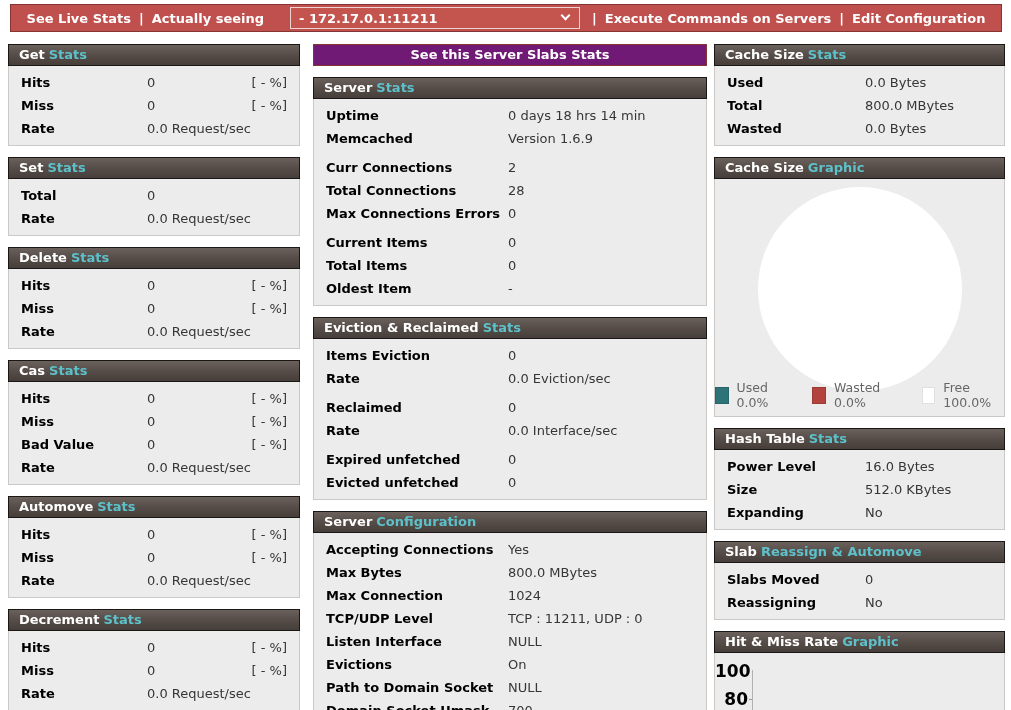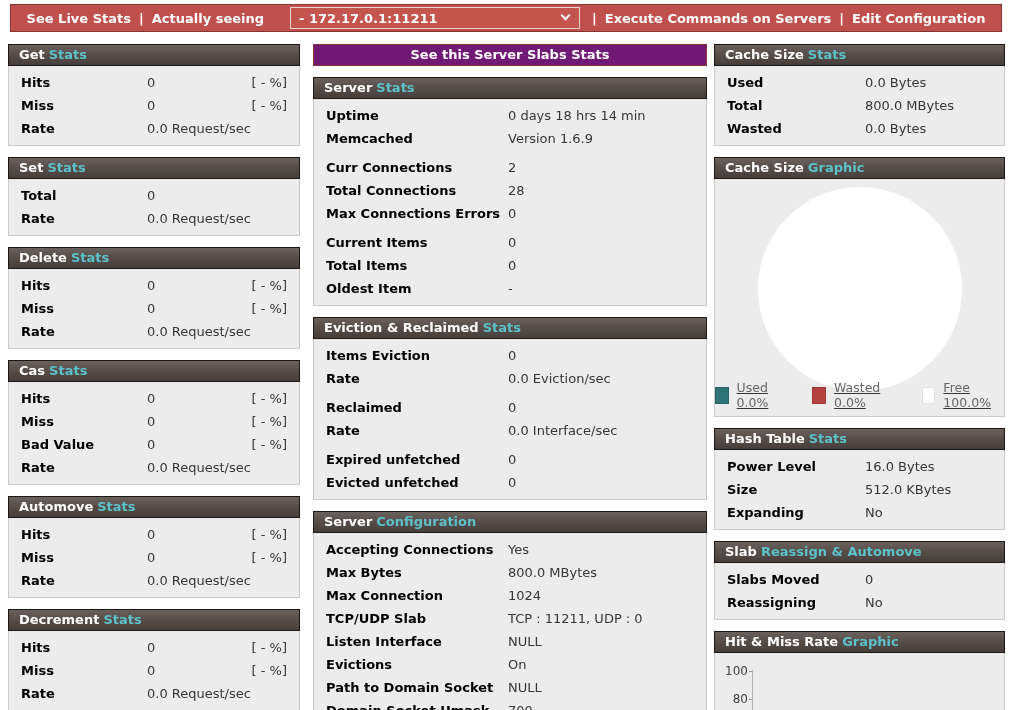--- a/index.html
+++ b/index.html
@@ -91,34 +91,34 @@
   .pie-body { height: 238px; padding: 0; position: relative; }
   .pie-circle {
     position: absolute; left: 50%; top: 8px;
     transform: translateX(-50%);
     width: 204px; height: 204px;
     border-radius: 50%;
     background: #ffffff;
   }
   .pie-legend {
     position: absolute; left: 0; right: 0; bottom: 6px;
-    display: flex; justify-content: center; gap: 24px; text-decoration: underline;
+    display: flex; justify-content: center; gap: 24px;
   }
   .legend-item { display: flex; align-items: center; gap: 8px; }
   .legend-swatch { width: 17px; height: 17px; border: 1px solid rgba(0,0,0,0.12); }
   .legend-label { color: #666; font-size: 12.5px; }
 
   
   .chart-body { height: 120px; padding: 4px 0 0 0; position: relative; }
   .axis-line {
     position: absolute; left: 37px; top: 17px;
     width: 1px; height: 150px; background: #b3b0ae;
   }
   .tick-row { display: flex; align-items: center; justify-content: flex-end; height: 28px; width: 38px; }
-  .tick-label { color: #404040; font-size: 12px; }
+  .tick-label { color: #000000; font-size: 17px; font-weight: bold; }
   .tick-dash { width: 4px; height: 1px; background: #9a9795; margin-left: 1px; }
 </style>
 </head>
 <body>
 
 <div class="page">
 
   <div class="topbar">
     <a>See Live Stats</a>
     <span>|</span>
@@ -377,21 +377,21 @@
             </div>
             <div class="stat-row">
               <span class="stat-label">Max Bytes</span>
               <span class="stat-value">800.0 MBytes</span>
             </div>
             <div class="stat-row">
               <span class="stat-label">Max Connection</span>
               <span class="stat-value">1024</span>
             </div>
             <div class="stat-row">
-              <span class="stat-label">TCP/UDP Slab</span>
+              <span class="stat-label">TCP/UDP Level</span>
               <span class="stat-value">TCP : 11211, UDP : 0</span>
             </div>
             <div class="stat-row">
               <span class="stat-label">Listen Interface</span>
               <span class="stat-value">NULL</span>
             </div>
             <div class="stat-row">
               <span class="stat-label">Evictions</span>
               <span class="stat-value">On</span>
             </div>

